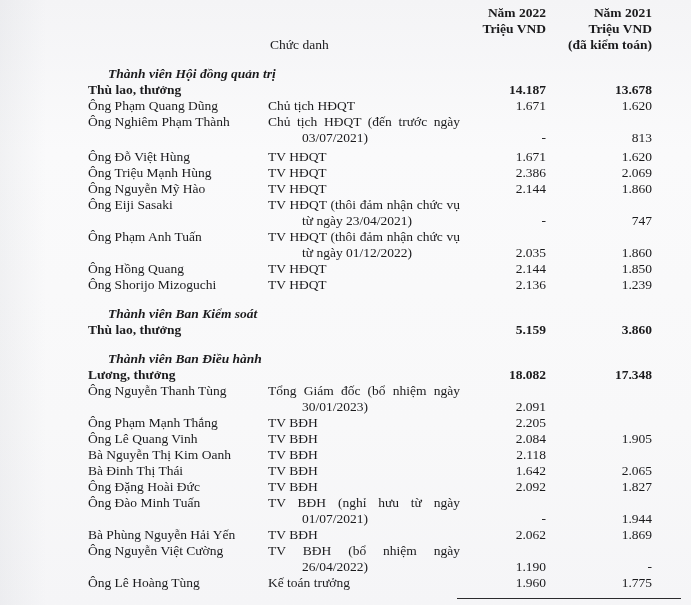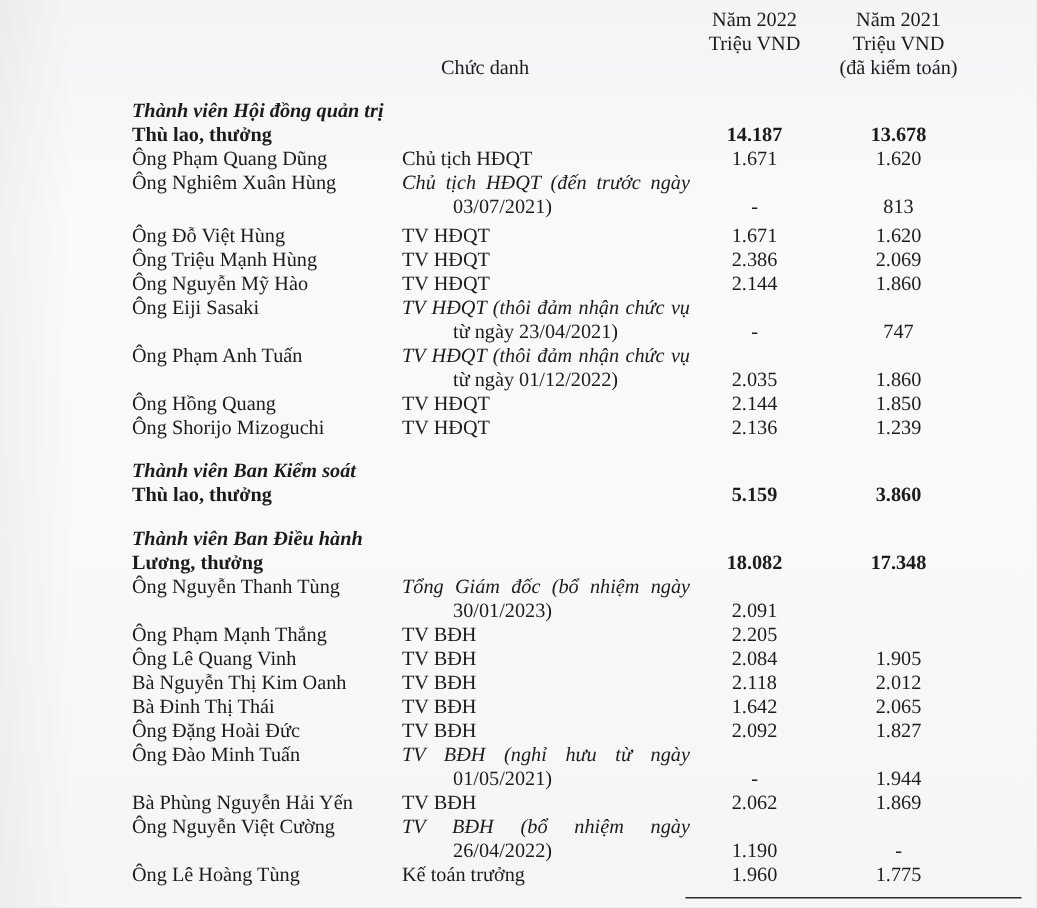--- a/index.html
+++ b/index.html
@@ -17,35 +17,35 @@
   }
   .page::after{ 
     content:"";position:absolute;left:0;top:0;bottom:0;width:46px;
     background:linear-gradient(90deg,rgba(160,165,175,.10),rgba(160,165,175,0));
     pointer-events:none;
   }
   .hdr{
     display:grid;grid-template-columns:180px 192px 86px 106px;
     align-items:start;margin-bottom:3px;
   }
-  .hdr .h-num{font-weight:normal;text-align:center;}
-  .hdr .h-title{align-self:end;padding-left:2px;margin-left:24px;}
+  .hdr .h-num{font-weight:bold;text-align:right;}
+  .hdr .h-title{align-self:end;padding-left:2px;}
   .row{
     display:grid;grid-template-columns:180px 192px 86px 106px;
     align-items:end;min-height:16px;
   }
   .c-name{align-self:start;}
   .c-title{align-self:start;}
-  .c-num{text-align:center;}
+  .c-num{text-align:right;}
   .bold{font-weight:bold;}
   .section-title{
-    font-weight:bold;font-style:italic;margin-top:13px;
+    font-weight:bold;font-style:italic;margin-top:13px;margin-left:20px;
   }
   .gap-before{margin-top:3px;}
-  .tl-justify{text-align:justify;text-align-last:justify;font-style:italic;}
+  .tl-justify{text-align:justify;text-align-last:justify;}
   .tl-cont{padding-left:34px;}
   .total-line{
     border-top:1.5px solid #2b2b2d;
     margin:7px 0 0 369px;width:224px;height:0;
   }
 </style>
 </head>
 <body>
 
 <div class="page">
@@ -74,21 +74,21 @@
       </div>
       <div class="row">
         <div class="c-name">Ông Phạm Quang Dũng</div>
         <div class="c-title">
           <div>Chủ tịch HĐQT</div>
         </div>
         <div class="c-num">1.671</div>
         <div class="c-num">1.620</div>
       </div>
       <div class="row">
-        <div class="c-name">Ông Nghiêm Xuân Hùng</div>
+        <div class="c-name">Ông Nghiêm Phạm Thành</div>
         <div class="c-title">
           <div class="tl-justify">Chủ tịch HĐQT (đến trước ngày</div>
           <div class="tl-cont">03/07/2021)</div>
         </div>
         <div class="c-num">-</div>
         <div class="c-num">813</div>
       </div>
       <div class="row gap-before">
         <div class="c-name">Ông Đỗ Việt Hùng</div>
         <div class="c-title">
@@ -183,21 +183,20 @@
         </div>
         <div class="c-num">2.084</div>
         <div class="c-num">1.905</div>
       </div>
       <div class="row">
         <div class="c-name">Bà Nguyễn Thị Kim Oanh</div>
         <div class="c-title">
           <div>TV BĐH</div>
         </div>
         <div class="c-num">2.118</div>
-        <div class="c-num">2.012</div>
       </div>
       <div class="row">
         <div class="c-name">Bà Đinh Thị Thái</div>
         <div class="c-title">
           <div>TV BĐH</div>
         </div>
         <div class="c-num">1.642</div>
         <div class="c-num">2.065</div>
       </div>
       <div class="row">
@@ -205,21 +204,21 @@
         <div class="c-title">
           <div>TV BĐH</div>
         </div>
         <div class="c-num">2.092</div>
         <div class="c-num">1.827</div>
       </div>
       <div class="row">
         <div class="c-name">Ông Đào Minh Tuấn</div>
         <div class="c-title">
           <div class="tl-justify">TV BĐH (nghỉ hưu từ ngày</div>
-          <div class="tl-cont">01/05/2021)</div>
+          <div class="tl-cont">01/07/2021)</div>
         </div>
         <div class="c-num">-</div>
         <div class="c-num">1.944</div>
       </div>
       <div class="row">
         <div class="c-name">Bà Phùng Nguyễn Hải Yến</div>
         <div class="c-title">
           <div>TV BĐH</div>
         </div>
         <div class="c-num">2.062</div>

